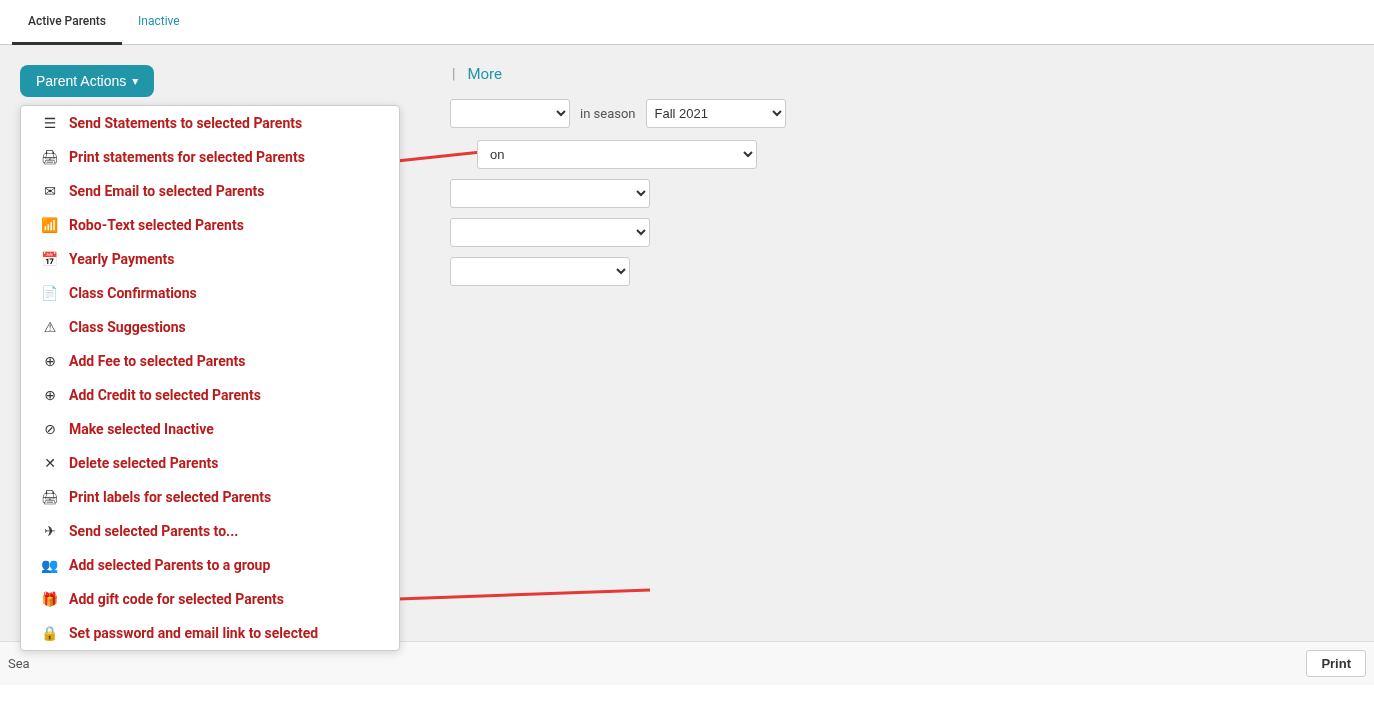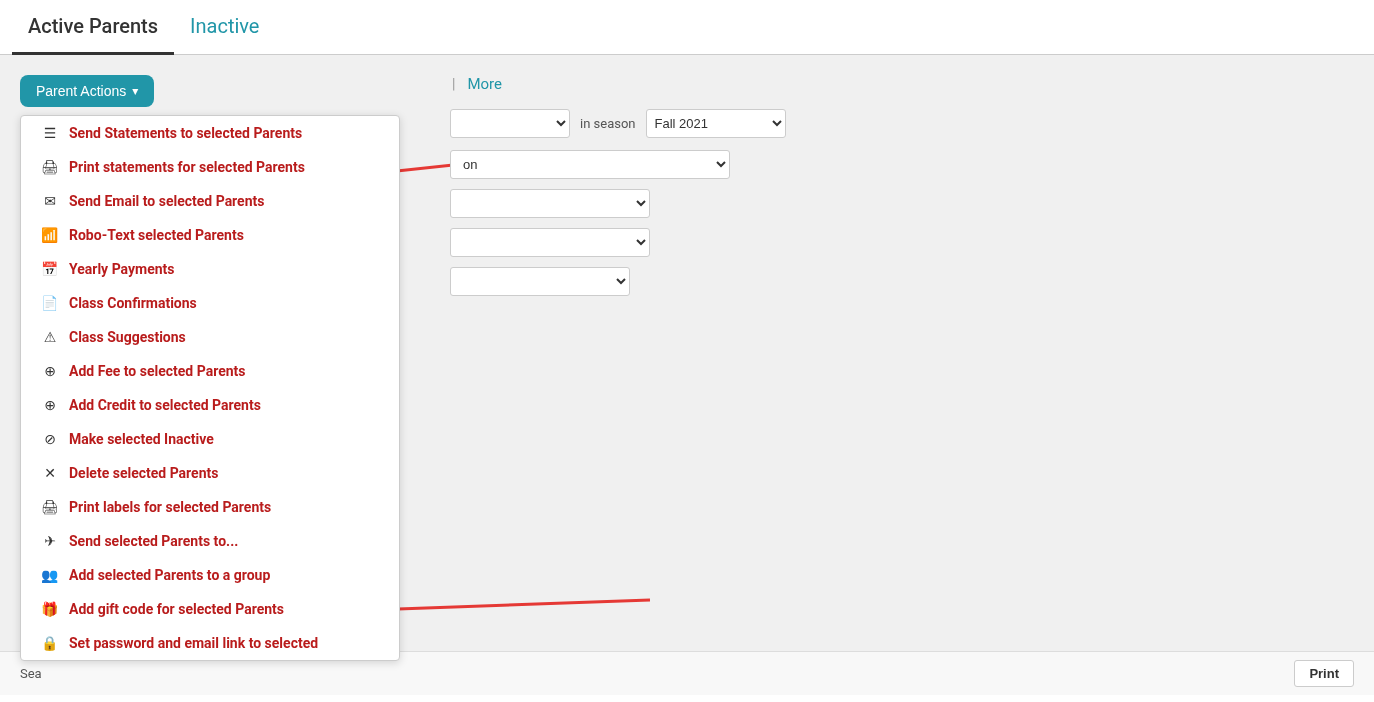--- a/index.html
+++ b/index.html
@@ -14,21 +14,21 @@
     .tab-bar {
       display: flex;
       align-items: center;
       border-bottom: 1px solid #ccc;
       padding: 0 12px;
       background: #fff;
     }
     .tab {
       padding: 14px 16px;
       cursor: pointer;
-      font-size: 20px;
+      font-size: 12px;
       color: #333;
       border-bottom: 3px solid transparent;
       margin-bottom: -1px;
     }
     .tab.active {
       border-bottom: 3px solid #333;
       font-weight: 500;
     }
     .tab.inactive-tab {
       color: #2196a8;
@@ -153,21 +153,21 @@
     }
 
     
     .bottom-bar {
       position: absolute;
       bottom: 0;
       left: 0;
       right: 0;
       background: #f8f8f8;
       border-top: 1px solid #ddd;
-      padding: 8px 20px;
+      padding: 8px 8px;
       display: flex;
       align-items: center;
       justify-content: space-between;
     }
     .bottom-bar .search-label {
       font-size: 13px;
       color: #555;
     }
     .print-btn {
       background: #fff;
@@ -306,21 +306,21 @@
       </select>
       <span class="season-label">in season</span>
       <select class="season-select">
         <option>Fall 2021</option>
         <option>Spring 2022</option>
         <option>Summer 2022</option>
       </select>
     </div>
 
     <div class="filter-line" style="margin-top:10px;">
-      <select class="small-select" style="min-width:280px;">
+      <select class="small-select" style="min-width:280px;margin-left:27px;">
         <option>on</option>
       </select>
     </div>
     <div class="filter-line">
       <select style="min-width:200px;">
         <option></option>
       </select>
     </div>
     <div class="filter-line">
       <select style="min-width:200px;">

